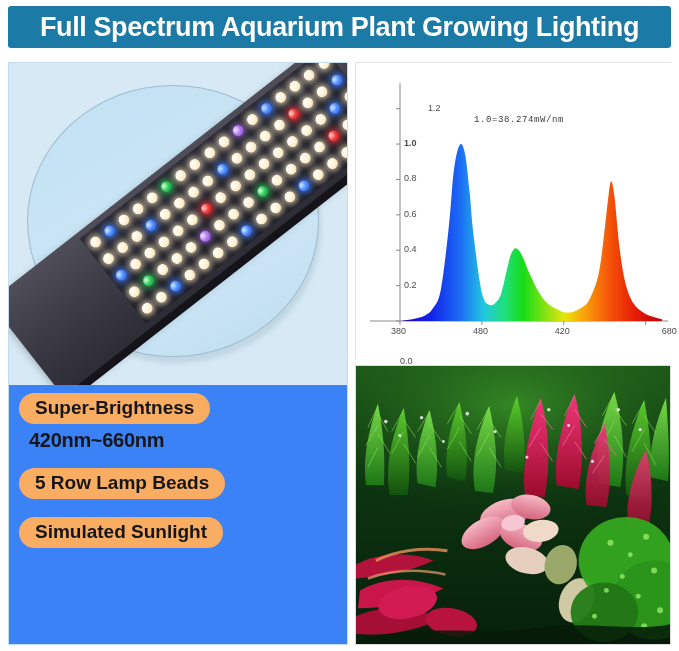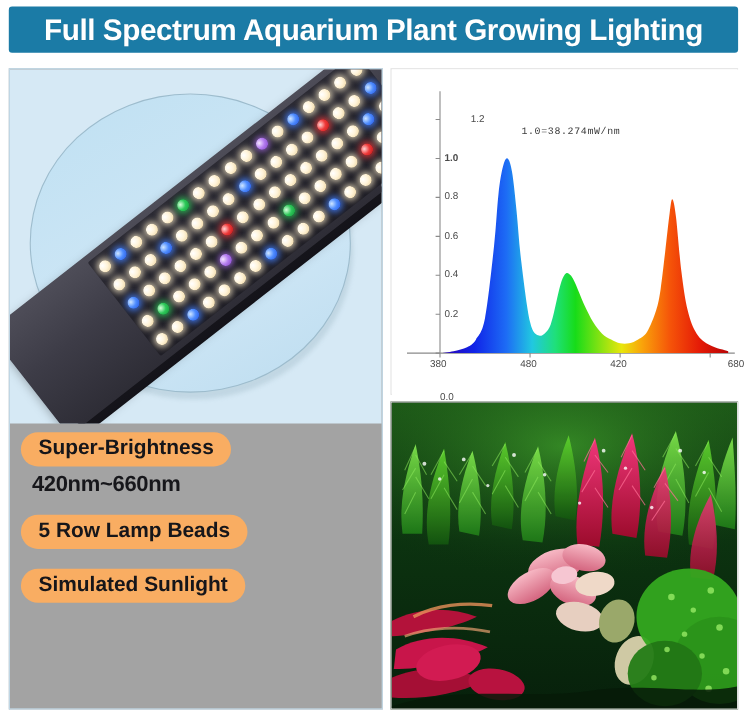--- a/index.html
+++ b/index.html
@@ -18,21 +18,21 @@
   #header-title{
     color:#ffffff;font-size:27px;font-weight:bold;
     letter-spacing:-0.4px;white-space:nowrap;
     font-family:"Liberation Sans", sans-serif;
     text-shadow:0 0 1px rgba(0,0,0,0.15);
   }
 
   
   #left-panel{
     position:absolute;left:8px;top:62px;width:340px;height:583px;
-    background:#a3a3a3;border:1px solid #c3dcec;box-sizing:border-box;
+    background:#3b82f6;border:1px solid #c3dcec;box-sizing:border-box;
     overflow:hidden;
   }
 
   
   #product-photo{
     position:absolute;left:0px;top:0px;width:338px;height:322px;
     overflow:hidden;background:#d6e9f5;
   }
   
   .disc{

